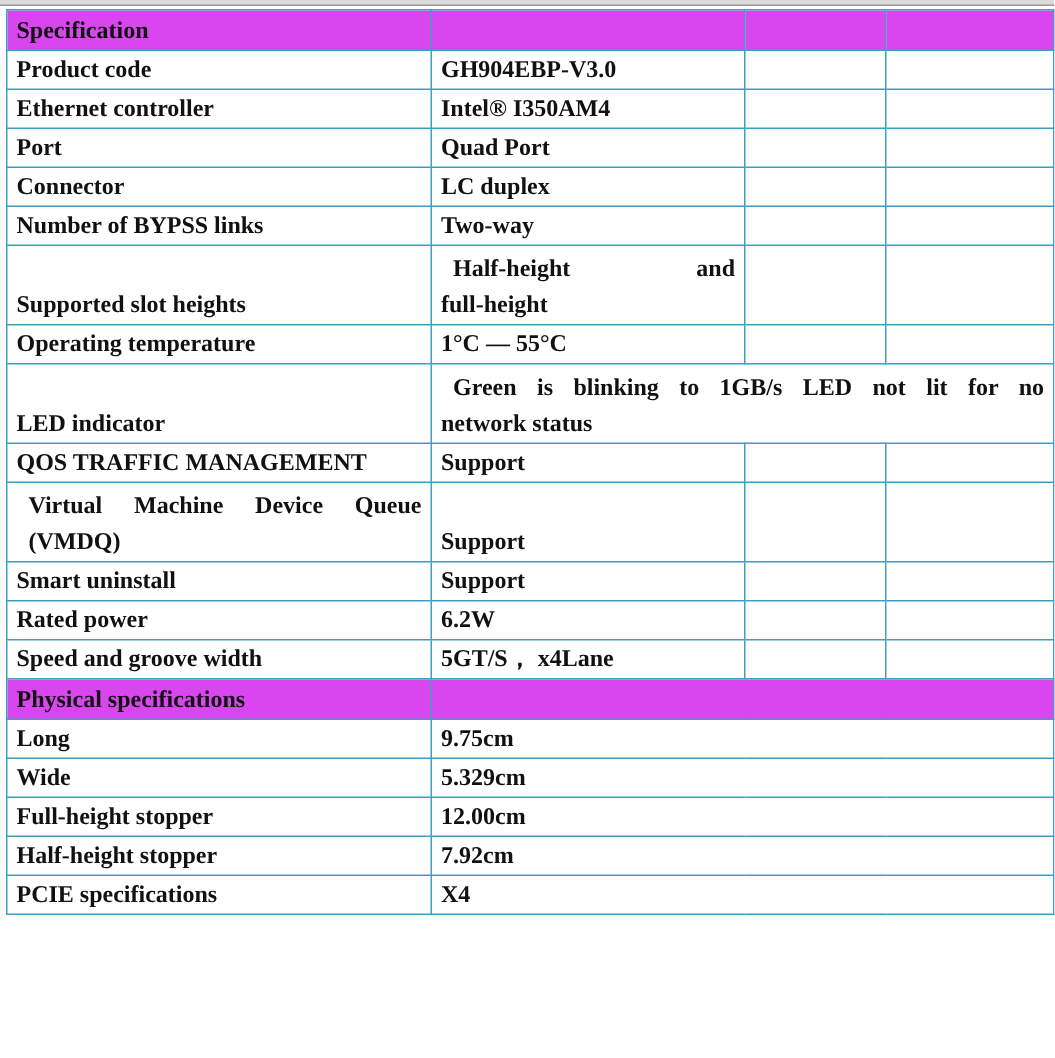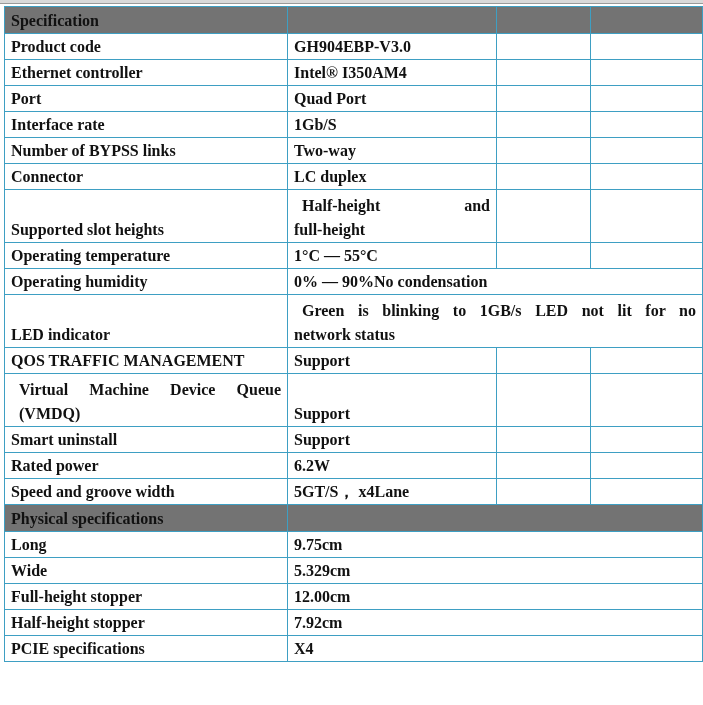--- a/index.html
+++ b/index.html
@@ -35,21 +35,21 @@
   }
   table.spec td {
     border: 1.5px solid #3e9fc3;
     padding: 0 6px;
     vertical-align: bottom;
     line-height: 24px;
     height: 26px;
     box-sizing: border-box;
   }
   table.spec tr.section td {
-    background: #737373;
+    background: #d946ef;
     height: 27px;
   }
   table.spec td.tall {
     height: 53px;
   }
   td.val { padding-left: 8px; }
   td.justify {
     text-align: justify;
     text-align-last: left;
     padding-left: 0;
@@ -103,57 +103,47 @@
       <td></td>
       <td></td>
     </tr>
     <tr>
       <td>Port</td>
       <td class="val">Quad Port</td>
       <td></td>
       <td></td>
     </tr>
     <tr>
-      <td>Interface rate</td>
-      <td class="val">1Gb/S</td>
+      <td>Connector</td>
+      <td class="val">LC duplex</td>
       <td></td>
       <td></td>
     </tr>
     <tr>
       <td>Number of BYPSS links</td>
       <td class="val">Two-way</td>
-      <td></td>
-      <td></td>
-    </tr>
-    <tr>
-      <td>Connector</td>
-      <td class="val">LC duplex</td>
       <td></td>
       <td></td>
     </tr>
     <tr>
       <td class="tall">Supported slot heights</td>
       <td class="tall justify">
         <span class="first-line">Half-height and</span>
         <span>full-height</span>
       </td>
       <td class="tall"></td>
       <td class="tall"></td>
     </tr>
     <tr>
       <td>Operating temperature</td>
       <td class="val">1°C — 55°C</td>
       <td></td>
       <td></td>
     </tr>
     <tr>
-      <td>Operating humidity</td>
-      <td class="val" colspan="3">0% — 90%No condensation</td>
-    </tr>
-    <tr>
       <td class="tall">LED indicator</td>
       <td class="tall justify" colspan="3">
         <span class="first-line">Green is blinking to 1GB/s LED not lit for no</span>
         <span>network status</span>
       </td>
     </tr>
     <tr>
       <td>QOS TRAFFIC MANAGEMENT</td>
       <td class="val">Support</td>
       <td></td>

